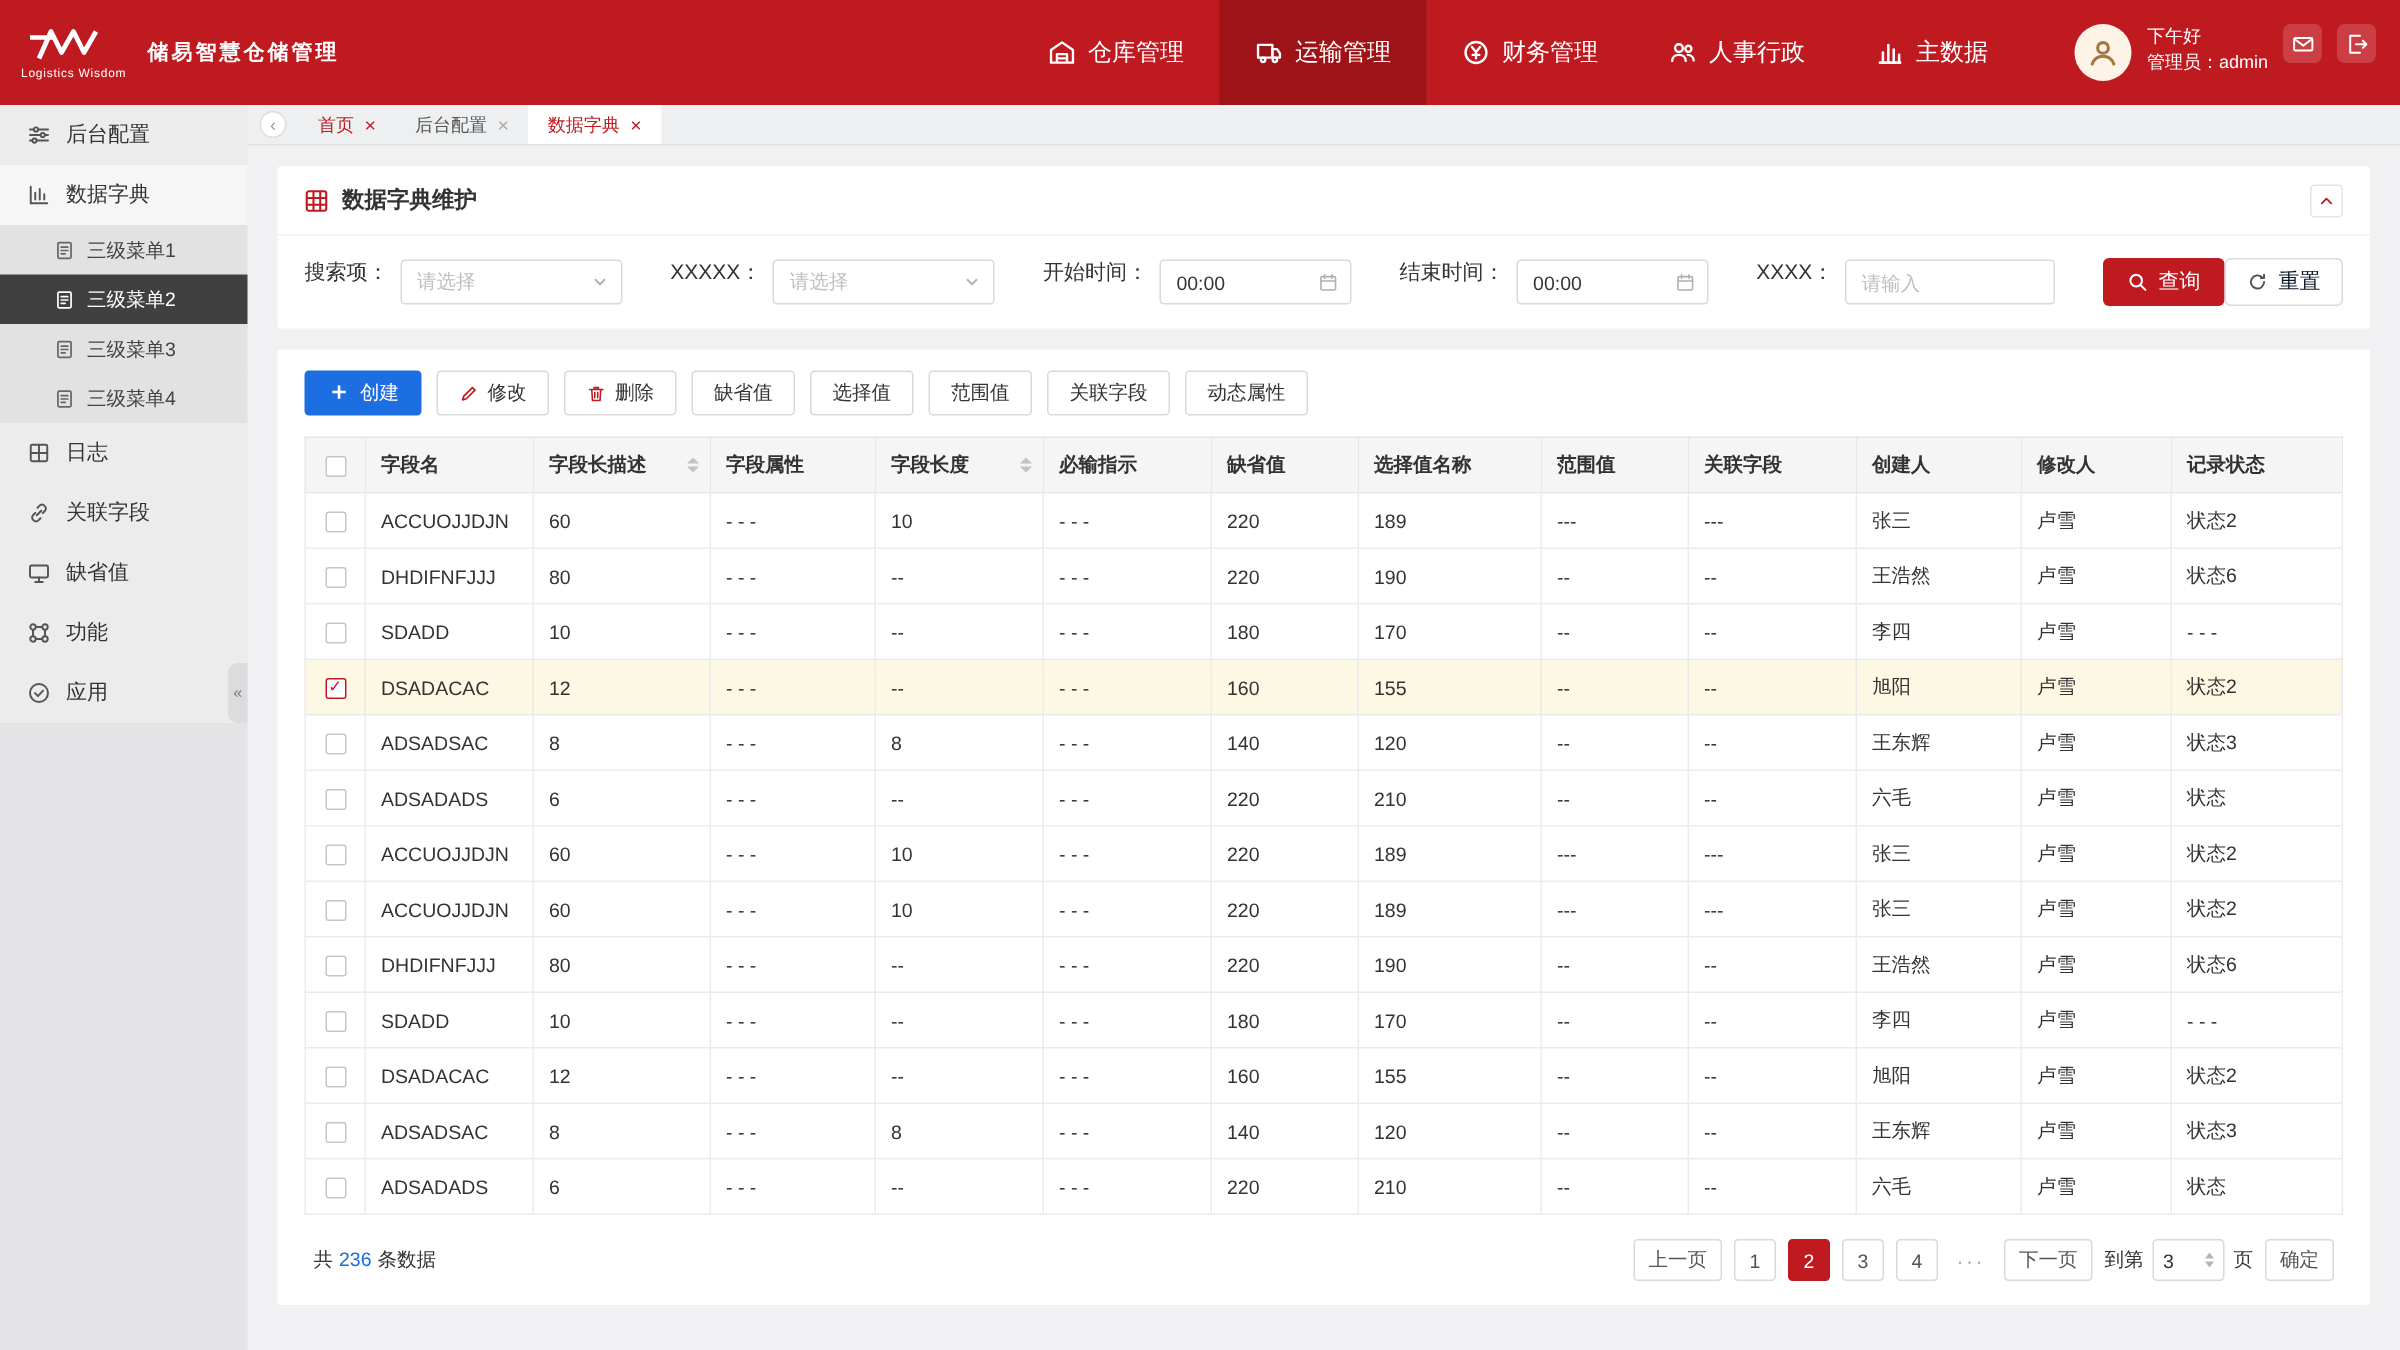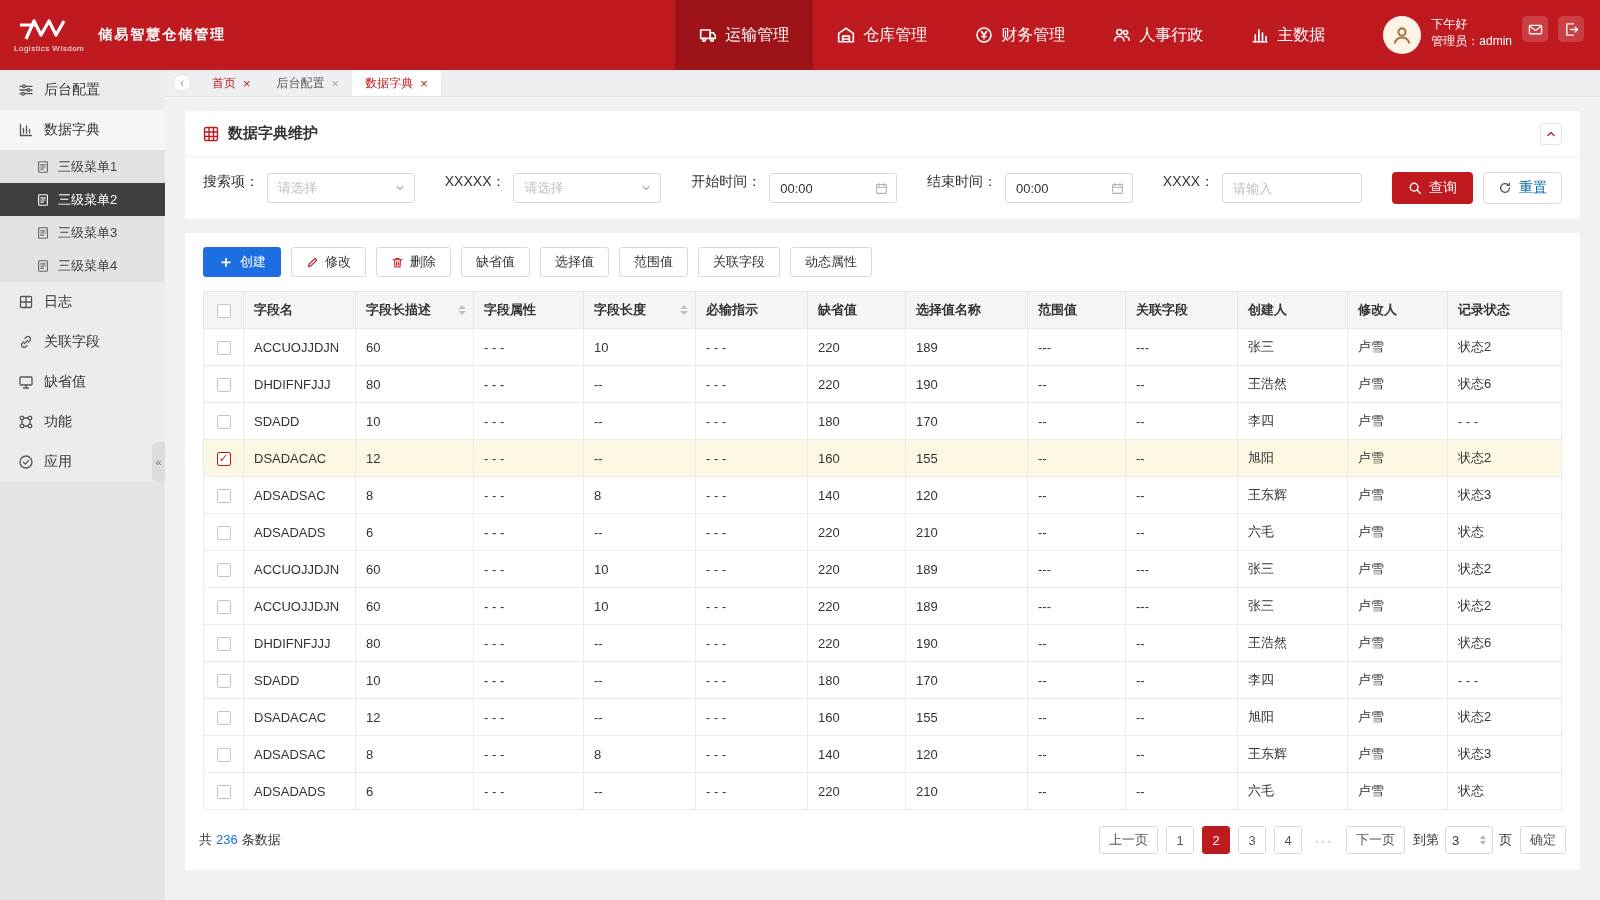--- a/index.html
+++ b/index.html
@@ -56,23 +56,23 @@
   .sgroup label{margin-right:8px;font-size:14px;color:#333;white-space:nowrap;}
   .field{height:30px;border:1px solid #d9d9d9;border-radius:3px;background:#fff;display:flex;align-items:center;padding:0 8px 0 10px;font-size:13px;}
   .field .ph{color:#bfbfbf;}
   .field .val{color:#333;}
   .field.select{width:148px;justify-content:space-between;cursor:pointer;}
   .field.time{width:128px;justify-content:space-between;cursor:pointer;}
   .field.text{width:140px;}
   .field input{border:none;outline:none;width:100%;font-size:13px;color:#333;background:transparent;}
   .field input::placeholder{color:#bfbfbf;}
   .field .ficon{color:#b0b0b0;display:flex;}
-  .btns{gap:10px;}
+  .btns{}
   .btn-query{height:32px;padding:0 16px;background:#c01a21;color:#fff;border:none;border-radius:4px;display:flex;align-items:center;gap:7px;font-size:14px;cursor:pointer;}
-  .btn-reset{height:32px;padding:0 14px;background:#fff;color:#0369a1;border:1px solid #d9d9d9;border-radius:4px;display:flex;align-items:center;gap:7px;font-size:14px;cursor:pointer;}
+  .btn-reset{height:32px;padding:0 14px;background:#fff;color:#0f172a;border:1px solid #d9d9d9;border-radius:4px;display:flex;align-items:center;gap:7px;font-size:14px;cursor:pointer;}
 
   .panel2{margin-top:14px;}
   .toolbar{display:flex;gap:10px;padding:14px 18px 10px;}
   .tbtn{height:30px;padding:0 14px;border:1px solid #d9d9d9;border-radius:3px;background:#fff;font-size:13px;display:flex;align-items:center;gap:6px;color:#333;cursor:pointer;white-space:nowrap;}
   .tbtn.primary{background:#1d6ee2;border-color:#1d6ee2;color:#fff;}
   .tbtn .red-ico{color:#c01a21;display:flex;}
   .tbtn .plus{font-size:16px;font-weight:bold;line-height:1;}
 
   .table-wrap{padding:4px 18px 0;}
   table{width:100%;border-collapse:collapse;table-layout:fixed;}
@@ -81,21 +81,21 @@
   td{color:#333;background:#fff;}
   tr.selected td{background:#fcf8e3;}
   .cb-cell{text-align:center;}
   .cb{display:inline-flex;width:14px;height:14px;border:1px solid #c6c6c6;border-radius:2px;background:#fff;align-items:center;justify-content:center;font-size:11px;line-height:1;cursor:pointer;vertical-align:middle;}
   .cb.checked{border-color:#c01a21;color:#c01a21;font-weight:bold;}
   .sort{position:absolute;right:7px;top:50%;transform:translateY(-50%);display:flex;flex-direction:column;gap:2px;cursor:pointer;}
   .sort i{width:0;height:0;border-left:4px solid transparent;border-right:4px solid transparent;display:block;}
   .sort .up{border-bottom:4px solid #c2c2c2;}
   .sort .dn{border-top:4px solid #c2c2c2;}
 
-  .pager{display:flex;align-items:center;padding:16px 14px;font-size:13px;}
+  .pager{display:flex;align-items:center;padding:16px 24px;font-size:13px;}
   .total b{color:#1a6ee0;font-weight:normal;margin:0 4px;}
   .pager-controls{margin-left:auto;display:flex;align-items:center;gap:8px;}
   #page-buttons{display:flex;gap:8px;}
   .pbtn{min-width:28px;height:28px;display:flex;align-items:center;justify-content:center;border:1px solid #d9d9d9;border-radius:3px;background:#fff;color:#555;padding:0 9px;font-size:13px;cursor:pointer;white-space:nowrap;}
   .pbtn.page{padding:0;width:28px;}
   .pbtn.active{background:#c01a21;border-color:#c01a21;color:#fff;}
   .pbtn.dots{border:none;color:#999;letter-spacing:2px;padding:0 2px;}
   .goto{display:flex;align-items:center;gap:6px;color:#333;}
   .goto-box{width:48px;height:28px;border:1px solid #d9d9d9;border-radius:3px;background:#fff;display:flex;align-items:center;justify-content:space-between;padding:0 6px;cursor:pointer;}
   .spin{display:flex;flex-direction:column;gap:2px;}
@@ -111,39 +111,39 @@
   <div class="logo">
     <svg width="66" height="26" viewBox="0 0 66 26">
       <path d="M4 8h16" stroke="#fff" stroke-width="3" fill="none"></path>
       <path d="M10 22 18 4l7 14 8-14 7 14 8-14" stroke="#fff" stroke-width="3.2" fill="none" stroke-linejoin="round"></path>
     </svg>
     <span class="logo-cap">Logistics Wisdom</span>
   </div>
   <div class="app-title">储易智慧仓储管理</div>
 
   <nav class="nav">
+    <div class="nav-item">
+      <span>
+        <svg width="18" height="18" viewBox="0 0 16 16" fill="none" stroke="currentColor" stroke-width="1.4" stroke-linejoin="round">
+            <path d="M1.5 6.5 8 2l6.5 4.5V14h-13z"></path>
+            <path d="M5 14V9h6v5M5 11.5h6"></path>
+          </svg>
+      </span>
+      <span>仓库管理</span>
+    </div>
     <div class="nav-item active">
       <span>
         <svg width="18" height="18" viewBox="0 0 16 16" fill="none" stroke="currentColor" stroke-width="1.4" stroke-linejoin="round">
             <path d="M1.5 3.5h8.5V11H1.5z"></path>
             <path d="M10 6h2.8l1.7 2.6V11H10z"></path>
             <circle cx="4.5" cy="12.3" r="1.3"></circle>
             <circle cx="11.5" cy="12.3" r="1.3"></circle>
           </svg>
       </span>
       <span>运输管理</span>
-    </div>
-    <div class="nav-item">
-      <span>
-        <svg width="18" height="18" viewBox="0 0 16 16" fill="none" stroke="currentColor" stroke-width="1.4" stroke-linejoin="round">
-            <path d="M1.5 6.5 8 2l6.5 4.5V14h-13z"></path>
-            <path d="M5 14V9h6v5M5 11.5h6"></path>
-          </svg>
-      </span>
-      <span>仓库管理</span>
     </div>
     <div class="nav-item">
       <span>
         <svg width="18" height="18" viewBox="0 0 16 16" fill="none" stroke="currentColor" stroke-width="1.4" stroke-linecap="round">
             <circle cx="8" cy="8" r="6.2"></circle>
             <path d="M5.6 4.8 8 7.8l2.4-3M8 7.8v3.6M6 9.4h4"></path>
           </svg>
       </span>
       <span>财务管理</span>
     </div>

